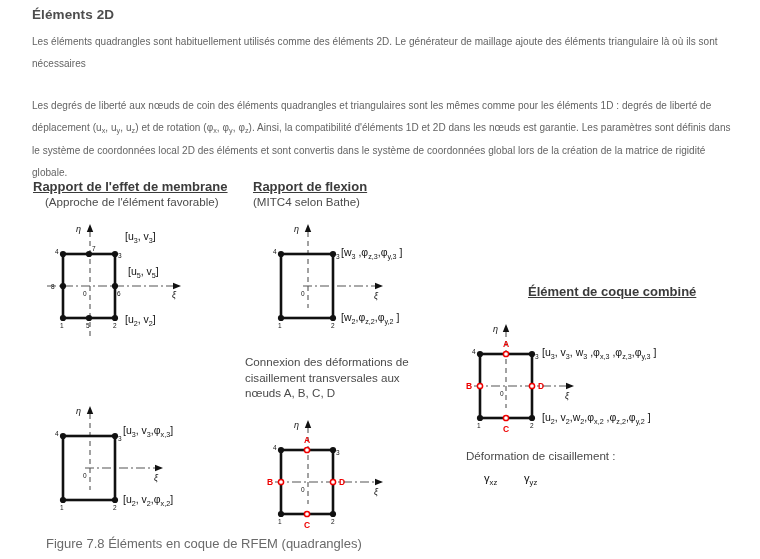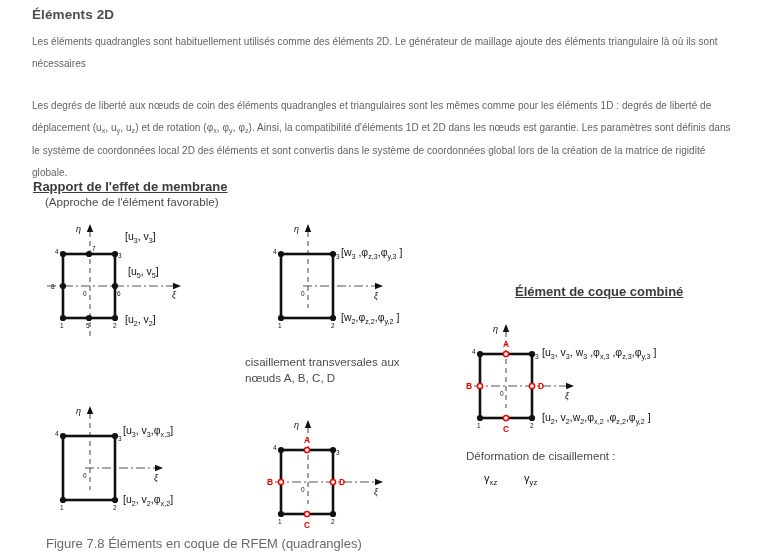--- a/index.html
+++ b/index.html
@@ -108,20 +108,24 @@
         <text class="nnum" x="53" y="112">5</text>
         <text class="nnum" x="18" y="73">8</text>
         <text class="nnum" x="50" y="80">0</text>
 
         <text class="dof" x="92" y="24">[u<tspan class="sb" dy="3">3</tspan><tspan dy="-3">, v</tspan><tspan class="sb" dy="3">3</tspan><tspan dy="-3">]</tspan></text>
         <text class="dof" x="95" y="59">[u<tspan class="sb" dy="3">5</tspan><tspan dy="-3">, v</tspan><tspan class="sb" dy="3">5</tspan><tspan dy="-3">]</tspan></text>
         <text class="dof" x="92" y="107">[u<tspan class="sb" dy="3">2</tspan><tspan dy="-3">, v</tspan><tspan class="sb" dy="3">2</tspan><tspan dy="-3">]</tspan></text>
       </svg>
     </div>
 
+    <div class="blk" style="left:253px;top:3px;">
+      <div class="blk-title">Rapport de flexion</div>
+      <div class="blk-sub">(MITC4 selon Bathe)</div>
+    </div>
 
     <div class="diag" style="left:253px;top:40px;">
       <svg width="200" height="135" viewBox="0 0 200 135">
         <line x1="55" y1="16" x2="55" y2="92" stroke="#555" stroke-width="1.1" stroke-dasharray="5,4"></line>
         <path d="M55 8 l-3.2 8 h6.4 Z" fill="#111"></path>
         <text class="axl" x="41" y="16">η</text>
         <line x1="50" y1="70" x2="122" y2="70" stroke="#555" stroke-width="1.1" stroke-dasharray="9,3,2,3"></line>
         <path d="M130 70 l-8 -3.2 v6.4 Z" fill="#111"></path>
         <text class="axl" x="121" y="83">ξ</text>
         <rect x="28" y="38" width="52" height="64" fill="none" stroke="#111" stroke-width="2.6"></rect>
@@ -157,20 +161,21 @@
         <text class="nnum" x="85" y="43">3</text>
         <text class="nnum" x="27" y="112">1</text>
         <text class="nnum" x="80" y="112">2</text>
         <text class="nnum" x="50" y="80">0</text>
         <text class="dof" x="90" y="36">[u<tspan class="sb" dy="3">3</tspan><tspan dy="-3">, v</tspan><tspan class="sb" dy="3">3</tspan><tspan dy="-3">,φ</tspan><tspan class="sb" dy="3">x,3</tspan><tspan dy="-3">]</tspan></text>
         <text class="dof" x="90" y="105">[u<tspan class="sb" dy="3">2</tspan><tspan dy="-3">, v</tspan><tspan class="sb" dy="3">2</tspan><tspan dy="-3">,φ</tspan><tspan class="sb" dy="3">x,2</tspan><tspan dy="-3">]</tspan></text>
       </svg>
     </div>
 
     <div class="blk" style="left:245px;top:178px;width:215px;">
+      <div class="cap-plain">Connexion des déformations de</div>
       <div class="cap-plain">cisaillement transversales aux</div>
       <div class="cap-plain">nœuds A, B, C, D</div>
     </div>
 
     <div class="diag" style="left:253px;top:236px;">
       <svg width="200" height="130" viewBox="0 0 200 130">
         <line x1="55" y1="16" x2="55" y2="92" stroke="#555" stroke-width="1.1" stroke-dasharray="5,4"></line>
         <path d="M55 8 l-3.2 8 h6.4 Z" fill="#111"></path>
         <text class="axl" x="41" y="16">η</text>
         <line x1="22" y1="70" x2="122" y2="70" stroke="#555" stroke-width="1.1" stroke-dasharray="9,3,2,3"></line>
@@ -190,21 +195,21 @@
         <circle cx="28" cy="70" r="2.6" fill="#fff" stroke="#ee0000" stroke-width="1.5"></circle>
         <circle cx="54" cy="102" r="2.6" fill="#fff" stroke="#ee0000" stroke-width="1.5"></circle>
         <circle cx="80" cy="70" r="2.6" fill="#fff" stroke="#ee0000" stroke-width="1.5"></circle>
         <text class="redlbl" x="51" y="31">A</text>
         <text class="redlbl" x="14" y="73">B</text>
         <text class="redlbl" x="51" y="116">C</text>
         <text class="redlbl" x="86" y="73">D</text>
       </svg>
     </div>
 
-    <div class="blk" style="left:469px;top:108px;padding-left:46px;">
+    <div class="blk" style="left:482px;top:108px;padding-left:46px;">
       <div class="blk-title">Élément de coque combiné</div>
     </div>
 
     <div class="diag" style="left:466px;top:140px;">
       <svg width="290" height="135" viewBox="0 0 290 135">
         <line x1="40" y1="16" x2="40" y2="92" stroke="#555" stroke-width="1.1" stroke-dasharray="5,4"></line>
         <path d="M40 8 l-3.2 8 h6.4 Z" fill="#111"></path>
         <text class="axl" x="27" y="16">η</text>
         <line x1="8" y1="70" x2="100" y2="70" stroke="#555" stroke-width="1.1" stroke-dasharray="9,3,2,3"></line>
         <path d="M108 70 l-8 -3.2 v6.4 Z" fill="#111"></path>

